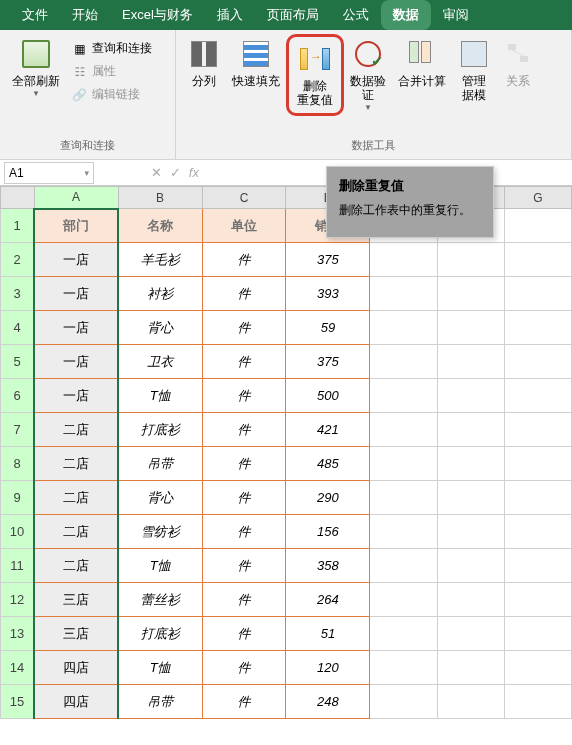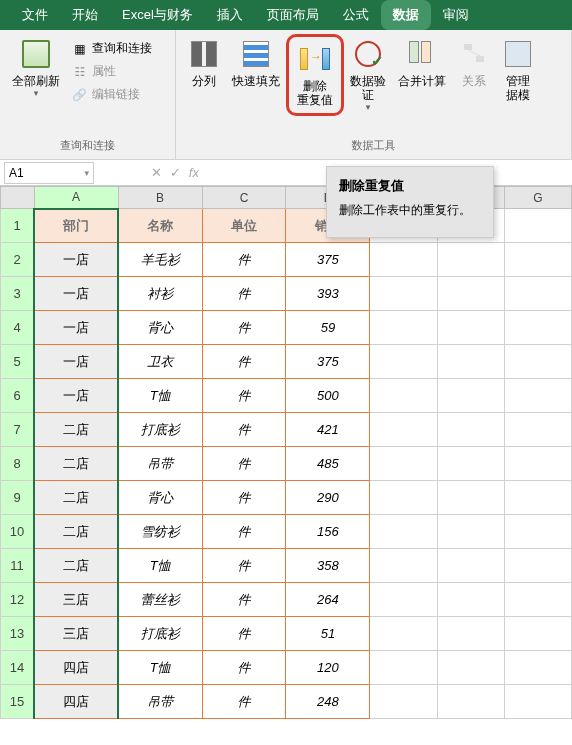--- a/index.html
+++ b/index.html
@@ -49,21 +49,21 @@
 .acol { background: #ededed; border: 1px solid #e07b39 !important; }
 .dcell { border: 1px solid #e07b39 !important; font-style: italic; }
 .ecell, .fcell, .gcell { background: #fff; border: 1px solid #d0d0d0; }
 
 
 .sel-border-top { border-top: 2px solid #217346 !important; }
 .sel-border-left { border-left: 2px solid #217346 !important; }
 .sel-border-right { border-right: 2px solid #217346 !important; }
 
 
-.tooltip { position: absolute; background: #e5e5e5; border: 1px solid #ccc; box-shadow: 2px 2px 6px rgba(0,0,0,.2); padding: 10px 12px; width: 168px; top: 166px; left: 326px; z-index: 10; font-size: 12px; line-height: 18px; }
+.tooltip { position: absolute; background: #a3a3a3; border: 1px solid #ccc; box-shadow: 2px 2px 6px rgba(0,0,0,.2); padding: 10px 12px; width: 168px; top: 166px; left: 326px; z-index: 10; font-size: 12px; line-height: 18px; }
 .tooltip .tt-title { font-weight: bold; margin-bottom: 6px; font-size: 13px; }
 
 
 .icon-refresh { width: 28px; height: 28px; border: 2px solid #5b8a3c; border-radius: 2px; position: relative; background: linear-gradient(#eaf5e3,#c7e3b5); }
 .icon-split { width: 26px; height: 26px; background: linear-gradient(90deg,#666 0 40%, transparent 40% 60%, #666 60% 100%); border: 1px solid #888; }
 .icon-flash { width: 26px; height: 26px; background: repeating-linear-gradient(0deg,#4a90d9 0 5px, #fff 5px 8px); border: 1px solid #888; }
 .icon-dup { width: 30px; height: 26px; display: flex; gap: 2px; align-items: center; justify-content: center; }
 .icon-dup span { width: 10px; height: 22px; display: inline-block; }
 .icon-dup .a { background: linear-gradient(#ffe08a,#f2c14e); border: 1px solid #c79a1f; }
 .icon-dup .b { background: linear-gradient(#a7d3f2,#5aa7db); border: 1px solid #2d72a8; }
@@ -160,38 +160,38 @@
       </div>
       <div class="big-btn">
         <div class="ico">
             <div class="icon-merge">
               <span class="s1"></span>
               <span class="s2"></span>
             </div>
           </div>
         <div class="lbl">合并计算</div>
       </div>
+      <div class="big-btn">
+        <div class="ico">
+            <div class="icon-mgr"></div>
+          </div>
+        <div class="lbl" style="white-space:pre;">管理
+据模</div>
+      </div>
       <div class="big-btn greyed">
         <div class="ico">
           <div class="icon-rel">
               <svg width="24" height="24">
                 <rect x="2" y="2" width="8" height="6" fill="#888"></rect>
                 <rect x="14" y="14" width="8" height="6" fill="#888"></rect>
                 <line x1="6" y1="8" x2="18" y2="14" stroke="#888"></line>
               </svg>
             </div>
         </div>
         <div class="lbl">关系</div>
-      </div>
-      <div class="big-btn">
-        <div class="ico">
-            <div class="icon-mgr"></div>
-          </div>
-        <div class="lbl" style="white-space:pre;">管理
-据模</div>
       </div>
     </div>
     <div class="ribbon-group-label">数据工具</div>
   </div>
 </div>
 
 <div class="tooltip">
   <div class="tt-title">删除重复值</div>
   <div>删除工作表中的重复行。</div>
   <div style="height:8px"></div>

